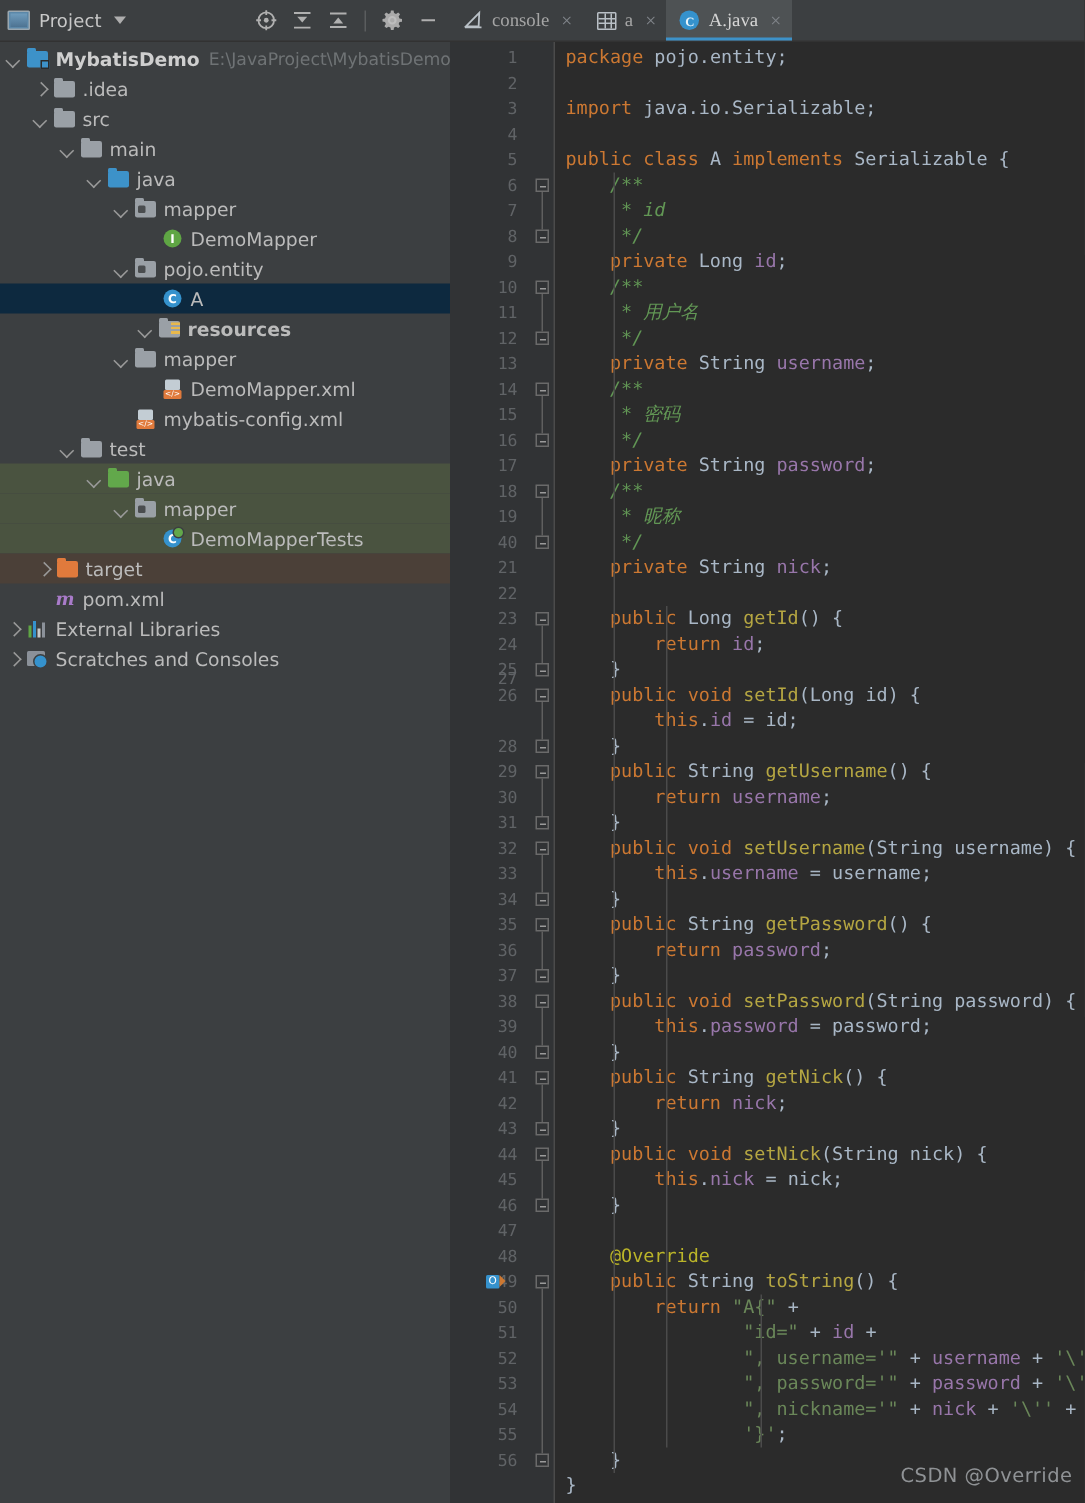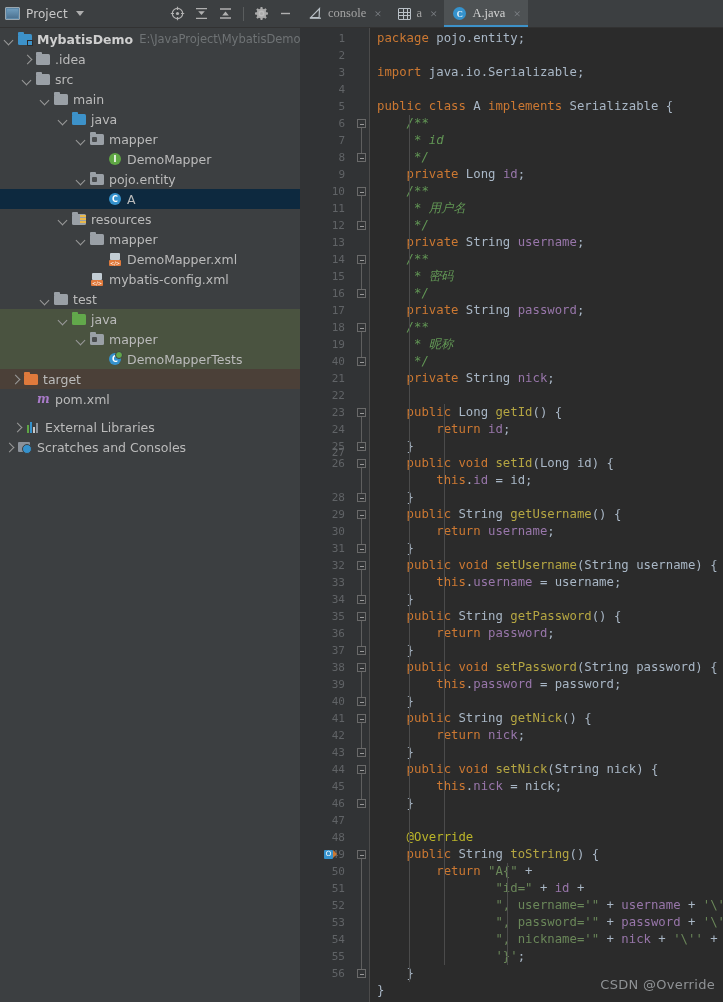--- a/index.html
+++ b/index.html
@@ -386,21 +386,21 @@
           </span>
           <span class="label">pojo.entity</span>
         </div>
         <div class="row sel" style="padding-left: 94px;">
           <span class="twisty"></span>
           <span class="ficon">
             <span class="circ blue">C</span>
           </span>
           <span class="label">A</span>
         </div>
-        <div class="row" style="padding-left: 58px;">
+        <div class="row" style="padding-left: 92px; font-weight: bold;">
           <span class="twisty down"></span>
           <span class="ficon">
             <span class="fold res"></span>
           </span>
           <span class="label">resources</span>
         </div>
         <div class="row" style="padding-left: 76px;">
           <span class="twisty down"></span>
           <span class="ficon">
             <span class="fold"></span>
@@ -448,35 +448,35 @@
           </span>
           <span class="label">mapper</span>
         </div>
         <div class="row tint-green" style="padding-left: 94px;">
           <span class="twisty"></span>
           <span class="ficon">
             <span class="circ test">C</span>
           </span>
           <span class="label">DemoMapperTests</span>
         </div>
-        <div class="row tint-orange" style="padding-left: 10px;">
+        <div class="row tint-orange" style="padding-left: 24px;">
           <span class="twisty right"></span>
           <span class="ficon">
             <span class="fold orange"></span>
           </span>
           <span class="label">target</span>
         </div>
         <div class="row" style="padding-left: 22px;">
           <span class="twisty"></span>
           <span class="ficon">
             <span class="mico">m</span>
           </span>
           <span class="label">pom.xml</span>
         </div>
-        <div class="row" style="padding-left: 12px; margin-top: 8px;">
+        <div class="row" style="padding-left: 4px;">
           <span class="twisty right"></span>
           <span class="ficon">
             <span class="libico">
               <i style="height:8px;background:#5fa644"></i>
               <i style="height:11px;background:#3592cd"></i>
               <i style="height:6px;background:#c9c9c9"></i>
               <i style="height:10px;background:#8b9199"></i>
             </span>
           </span>
           <span class="label">External Libraries</span>

